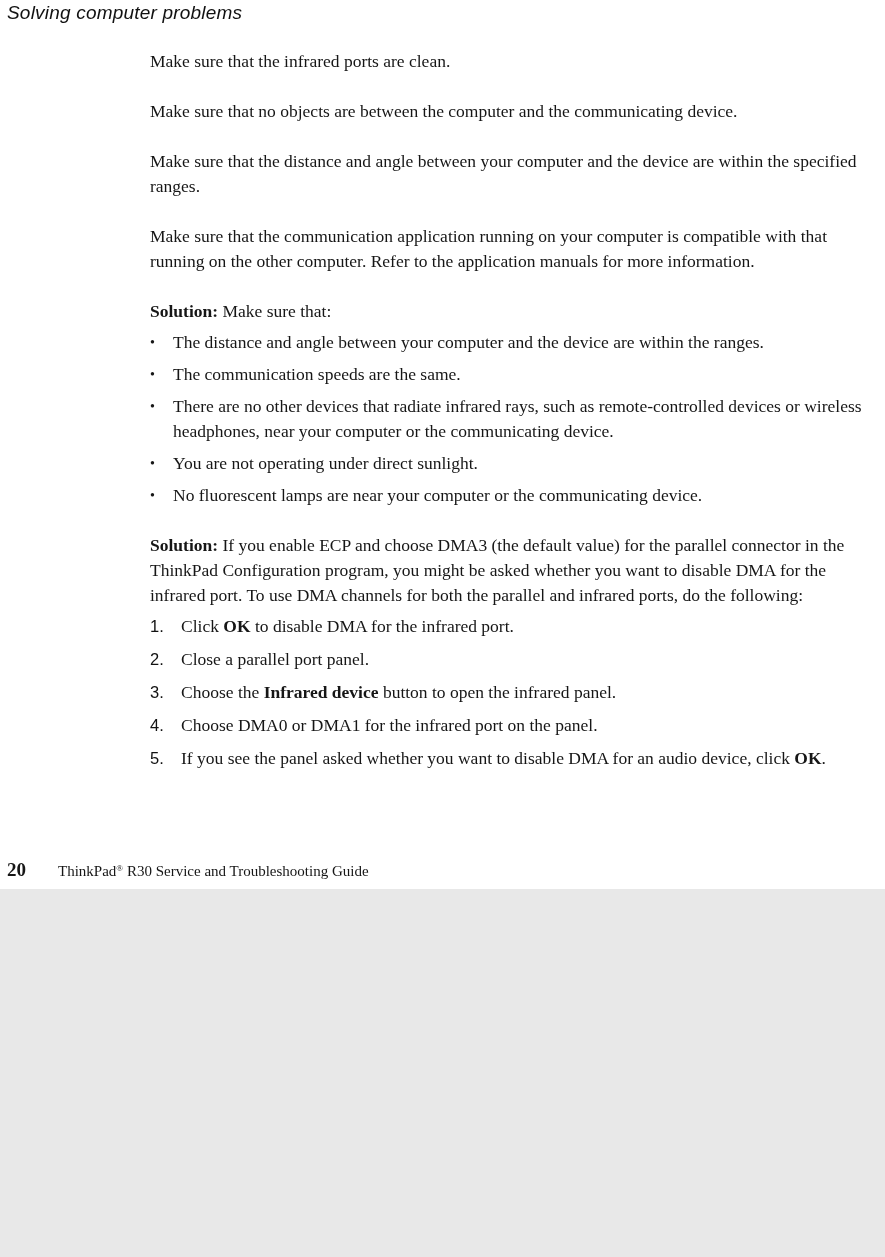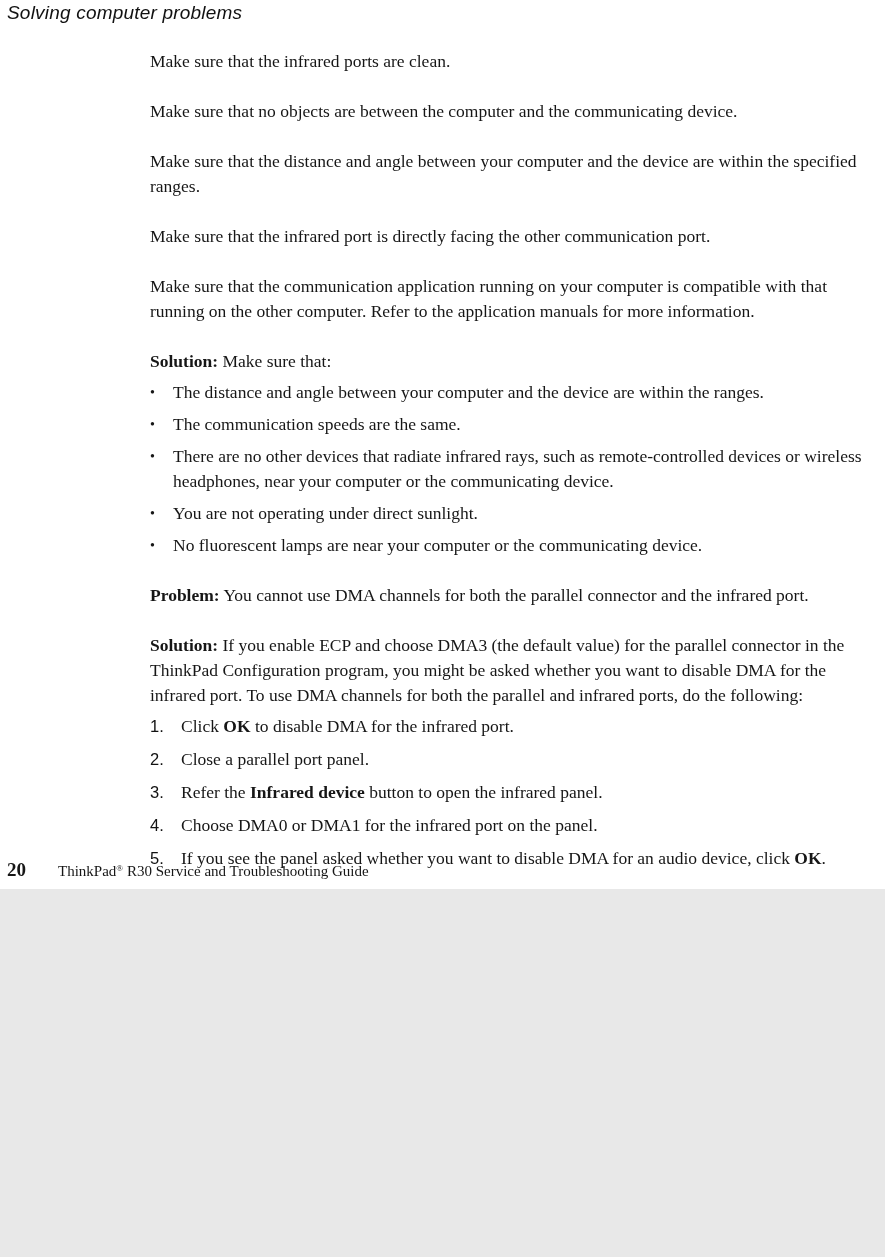--- a/index.html
+++ b/index.html
@@ -99,21 +99,20 @@
 
 <div class="page">
 
   <div class="page-header">Solving computer problems</div>
 
   <div class="content">
 
     <p class="para">Make sure that the infrared ports are clean.</p>
     <p class="para">Make sure that no objects are between the computer and the communicating device.</p>
     <p class="para">Make sure that the distance and angle between your computer and the device are within the specified ranges.</p>
-    <p class="para">Make sure that the infrared port is directly facing the other communication port.</p>
     <p class="para">Make sure that the communication application running on your computer is compatible with that running on the other computer. Refer to the application manuals for more information.</p>
 
 
     <p class="para" style="margin-bottom:6px;">
       <strong>Solution:</strong><span> Make sure that:</span>
     </p>
 
     <ul class="bullets">
       <li class="bullet-item">
         <span class="bullet-glyph">•</span>
@@ -130,40 +129,37 @@
       <li class="bullet-item">
         <span class="bullet-glyph">•</span>
         <span class="bullet-text">You are not operating under direct sunlight.</span>
       </li>
       <li class="bullet-item">
         <span class="bullet-glyph">•</span>
         <span class="bullet-text">No fluorescent lamps are near your computer or the communicating device.</span>
       </li>
     </ul>
 
-    <p class="para">
-      <strong>Problem:</strong><span> You cannot use DMA channels for both the parallel connector and the infrared port.</span>
-    </p>
 
     <p class="para" style="margin-bottom:6px;">
       <strong>Solution:</strong><span> If you enable ECP and choose DMA3 (the default value) for the parallel connector in the ThinkPad Configuration program, you might be asked whether you want to disable DMA for the infrared port. To use DMA channels for both the parallel and infrared ports, do the following:</span>
     </p>
 
     <ol class="steps">
       <li class="step-item">
         <span class="step-num">1.</span>
         <span class="step-text"><span>Click </span><strong>OK</strong><span> to disable DMA for the infrared port.</span></span>
       </li>
       <li class="step-item">
         <span class="step-num">2.</span>
         <span class="step-text"><span>Close a parallel port panel.</span><strong></strong><span></span></span>
       </li>
       <li class="step-item">
         <span class="step-num">3.</span>
-        <span class="step-text"><span>Refer the </span><strong>Infrared device</strong><span> button to open the infrared panel.</span></span>
+        <span class="step-text"><span>Choose the </span><strong>Infrared device</strong><span> button to open the infrared panel.</span></span>
       </li>
       <li class="step-item">
         <span class="step-num">4.</span>
         <span class="step-text"><span>Choose DMA0 or DMA1 for the infrared port on the panel.</span><strong></strong><span></span></span>
       </li>
       <li class="step-item">
         <span class="step-num">5.</span>
         <span class="step-text"><span>If you see the panel asked whether you want to disable DMA for an audio device, click </span><strong>OK</strong><span>.</span></span>
       </li>
     </ol>

